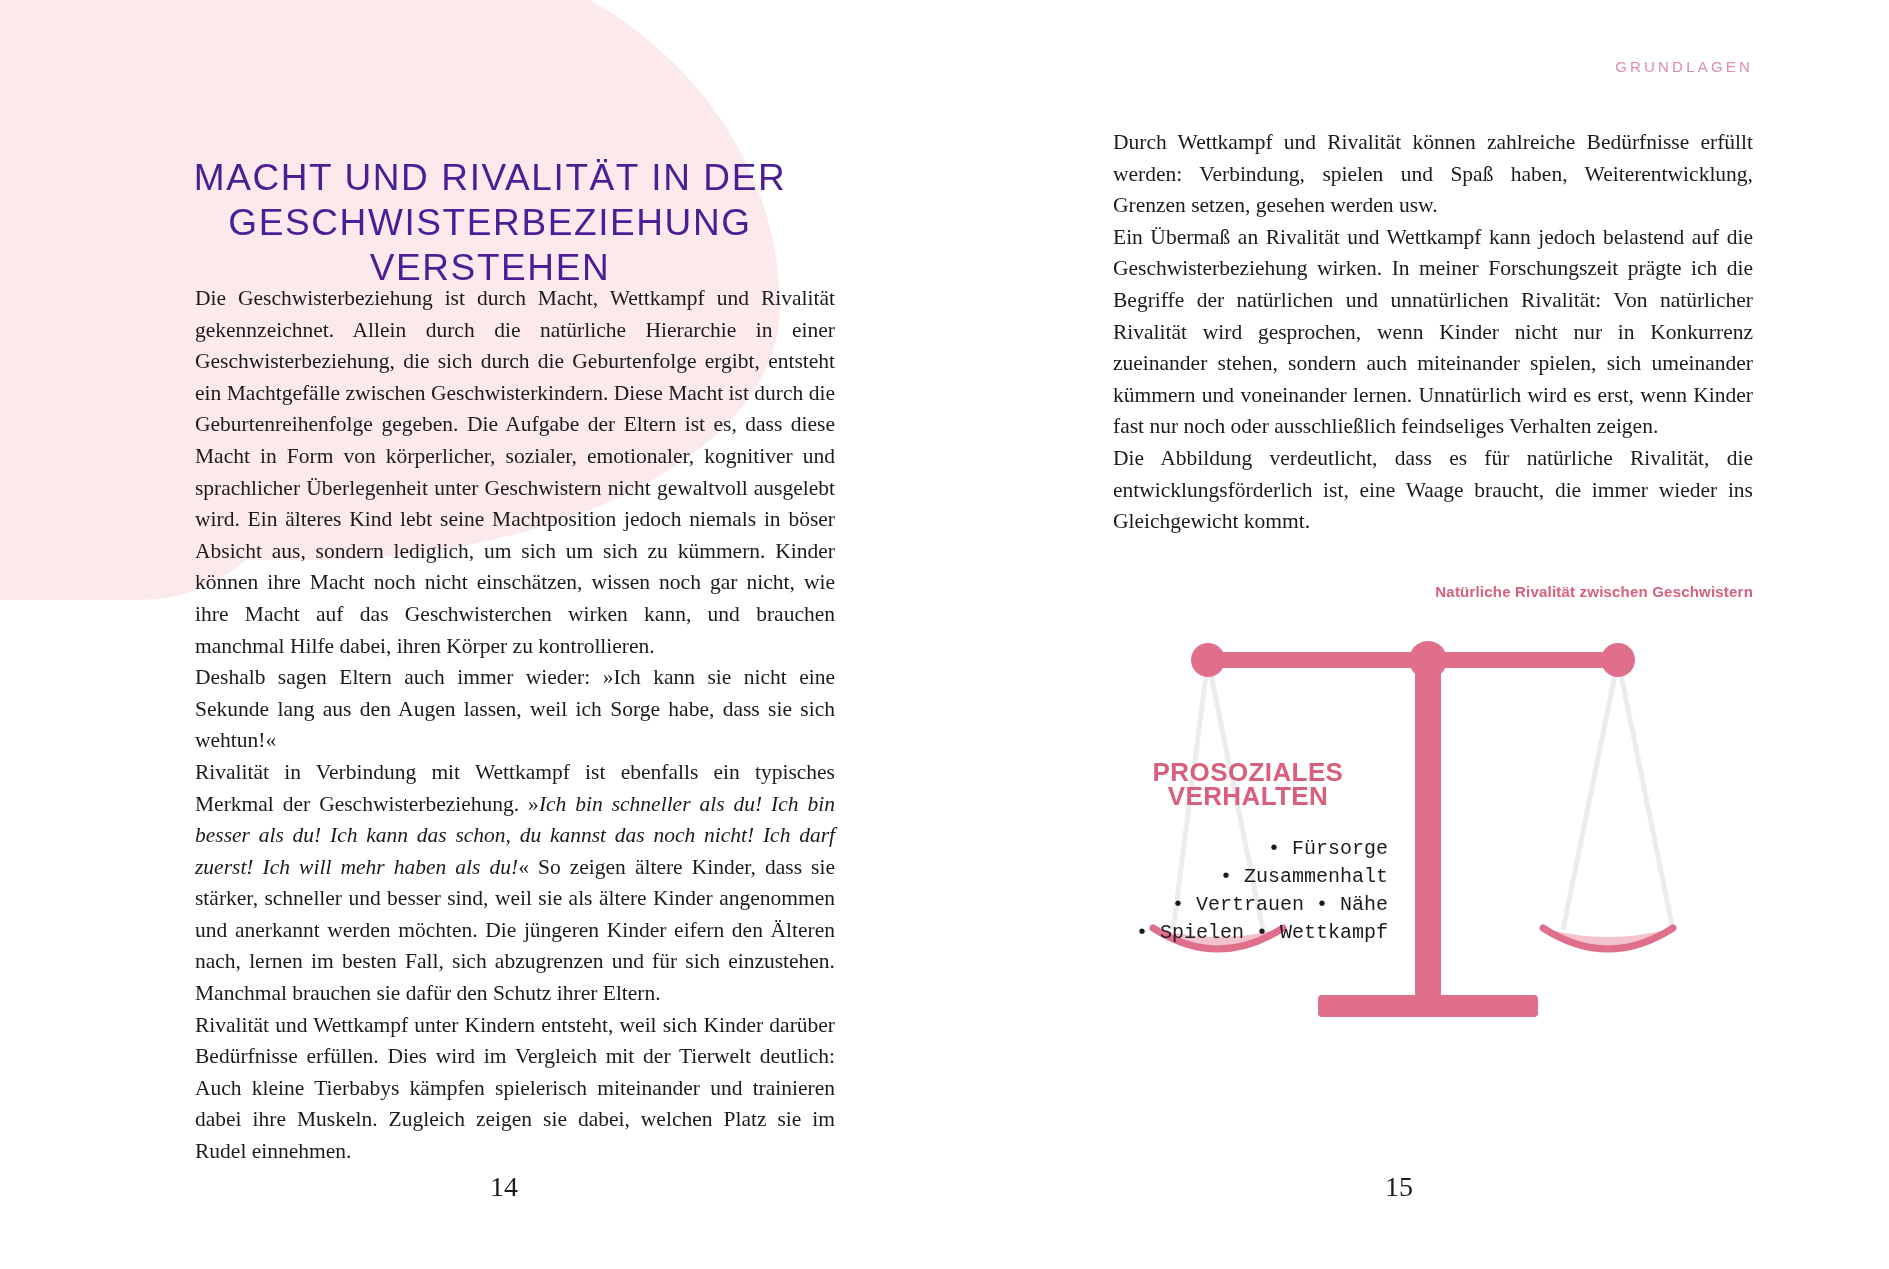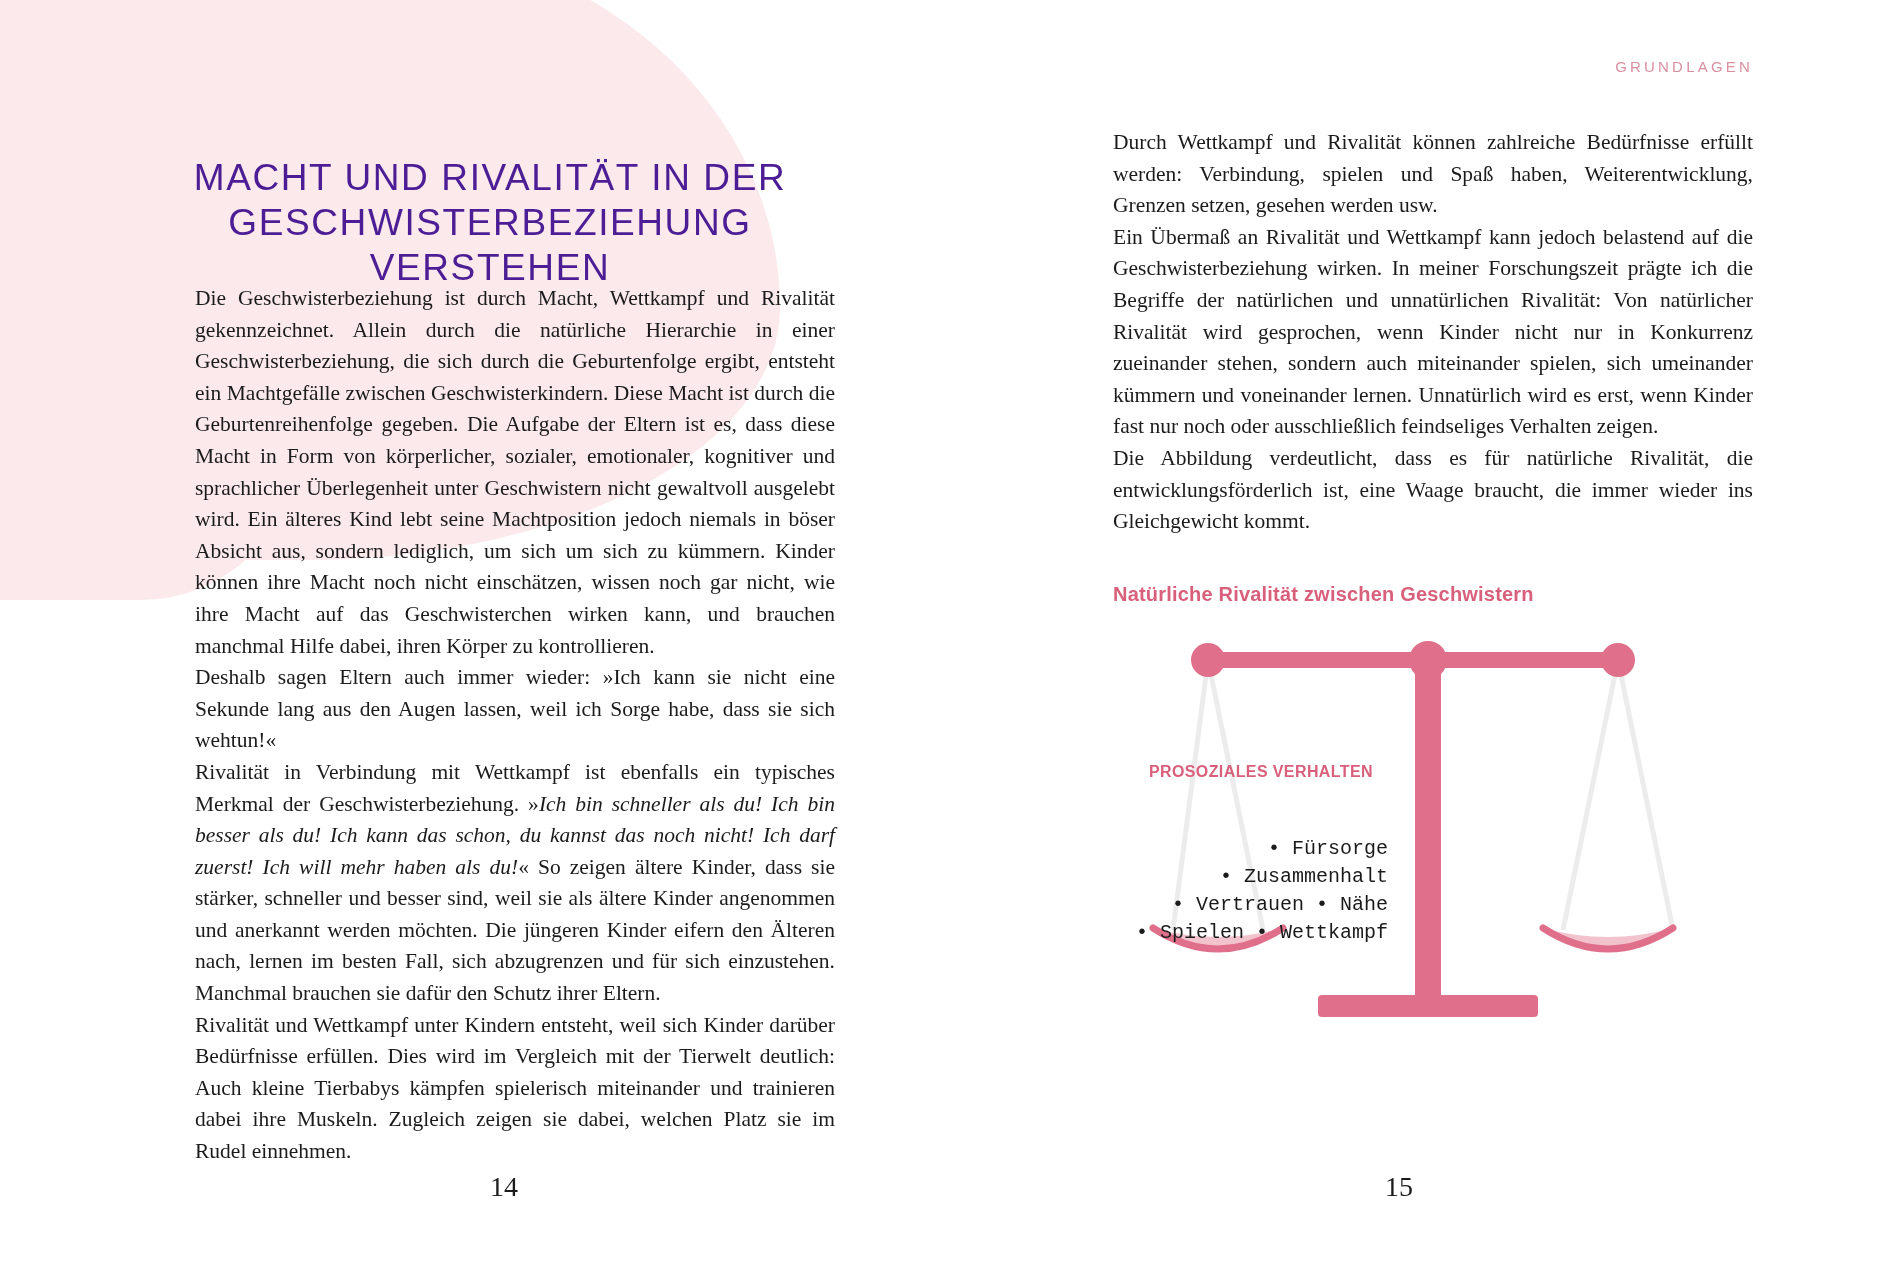--- a/index.html
+++ b/index.html
@@ -101,45 +101,45 @@
   .body-block p { margin: 0; }
   .body-block p + p { margin-top: 0; }
   .body-block i { font-style: italic; }
 
   
   .fig-caption {
     position: absolute;
     top: 583px;
     left: 0;
     width: 640px;
-    text-align: left;
+    text-align: right;
     font-family: "Liberation Sans", sans-serif;
-    font-size: 20px;
+    font-size: 15px;
     font-weight: 700;
     color: #d9607c;
     letter-spacing: 0.2px;
   }
 
   
   .scale-figure {
     position: absolute;
     top: 640px;
     left: 0;
     width: 640px;
     height: 460px;
   }
   .scale-svg { position: absolute; inset: 0; }
 
   .pan-label {
     position: absolute;
     width: 250px;
-    text-align: right;
+    text-align: center;
     font-family: "Liberation Sans", sans-serif;
     font-weight: 700;
-    font-size: 16px;
+    font-size: 26px;
     line-height: 24px;
     color: #d9607c;
     letter-spacing: 0.4px;
   }
   .pan-label.left  { left: 10px;  top: 120px; }
   .pan-label.right { left: 380px; top: 120px; }
 
   .pan-items {
     position: absolute;
     width: 280px;

